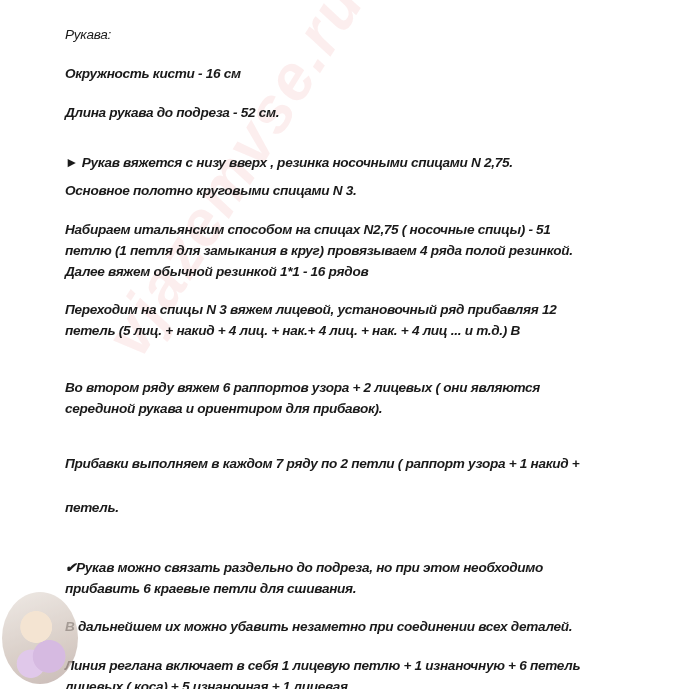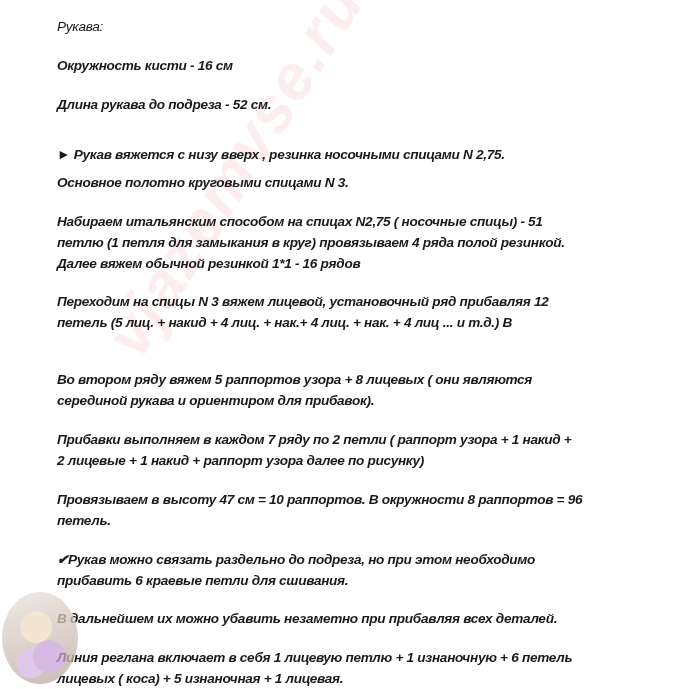--- a/index.html
+++ b/index.html
@@ -26,21 +26,21 @@
         radial-gradient(circle at 45% 38%, #f1dcc4 0 22%, transparent 23%),
         radial-gradient(circle at 62% 70%, #c9a3d8 0 20%, transparent 21%),
         radial-gradient(circle at 38% 78%, #d6b6e3 0 16%, transparent 17%),
         linear-gradient(160deg, #e9e2dc 0%, #cdbfb6 60%, #b8a5a0 100%);
     }
     .content {
       position: absolute; left: 49px; top: 0; width: 620px;
       font-style: italic; font-weight: bold; color: #1a1a1a;
       font-size: 13.6px; line-height: 21px; letter-spacing: -0.3px;
     }
-    .p { position: absolute; left: 0; margin: 8px; white-space: nowrap; }
+    .p { position: absolute; left: 0; margin: 16px; white-space: nowrap; }
     .p.normal { font-weight: normal; }
     .line { display: block; }
   </style>
 </head>
 <body>
 
 <div class="page">
   <div class="watermark">vjazemvse.ru</div>
 
   <div class="content">
@@ -67,41 +67,39 @@
       <span class="line">петлю (1 петля для замыкания в круг) провязываем 4 ряда полой резинкой.</span>
       <span class="line">Далее вяжем обычной резинкой 1*1 - 16 рядов</span>
     </p>
 
     <p class="p" style="top:283px">
       <span class="line">Переходим на спицы N 3 вяжем лицевой, установочный ряд прибавляя 12</span>
       <span class="line">петель (5 лиц. + накид + 4 лиц. + нак.+ 4 лиц. + нак. + 4 лиц ... и т.д.) В</span>
     </p>
 
     <p class="p" style="top:361px">
-      <span class="line">Во втором ряду вяжем 5 раппортов узора + 8 лицевых ( они являются</span>
+      <span class="line">Во втором ряду вяжем 6 раппортов узора + 2 лицевых ( они являются</span>
       <span class="line">серединой рукава и ориентиром для прибавок).</span>
     </p>
 
-    <p class="p" style="top:421px">
+    <p class="p" style="top:437px">
       <span class="line">Прибавки выполняем в каждом 7 ряду по 2 петли ( раппорт узора + 1 накид +</span>
-      <span class="line">2 лицевые + 1 накид + раппорт узора далее по рисунку)</span>
     </p>
 
     <p class="p" style="top:481px">
-      <span class="line">Провязываем в высоту 47 см = 10 раппортов. В окружности 8 раппортов = 96</span>
       <span class="line">петель.</span>
     </p>
 
     <p class="p" style="top:541px">
       <span class="line">✔Рукав можно связать раздельно до подреза, но при этом необходимо</span>
       <span class="line">прибавить 6 краевые петли для сшивания.</span>
     </p>
 
     <p class="p" style="top:600px">
-      <span class="line">В дальнейшем их можно убавить незаметно при прибавляя всех деталей.</span>
+      <span class="line">В дальнейшем их можно убавить незаметно при соединении всех деталей.</span>
     </p>
 
     <p class="p" style="top:639px">
       <span class="line">Линия реглана включает в себя 1 лицевую петлю + 1 изнаночную + 6 петель</span>
       <span class="line">лицевых ( коса) + 5 изнаночная + 1 лицевая.</span>
     </p>
   </div>
 
   <div class="logo"></div>
 </div>

